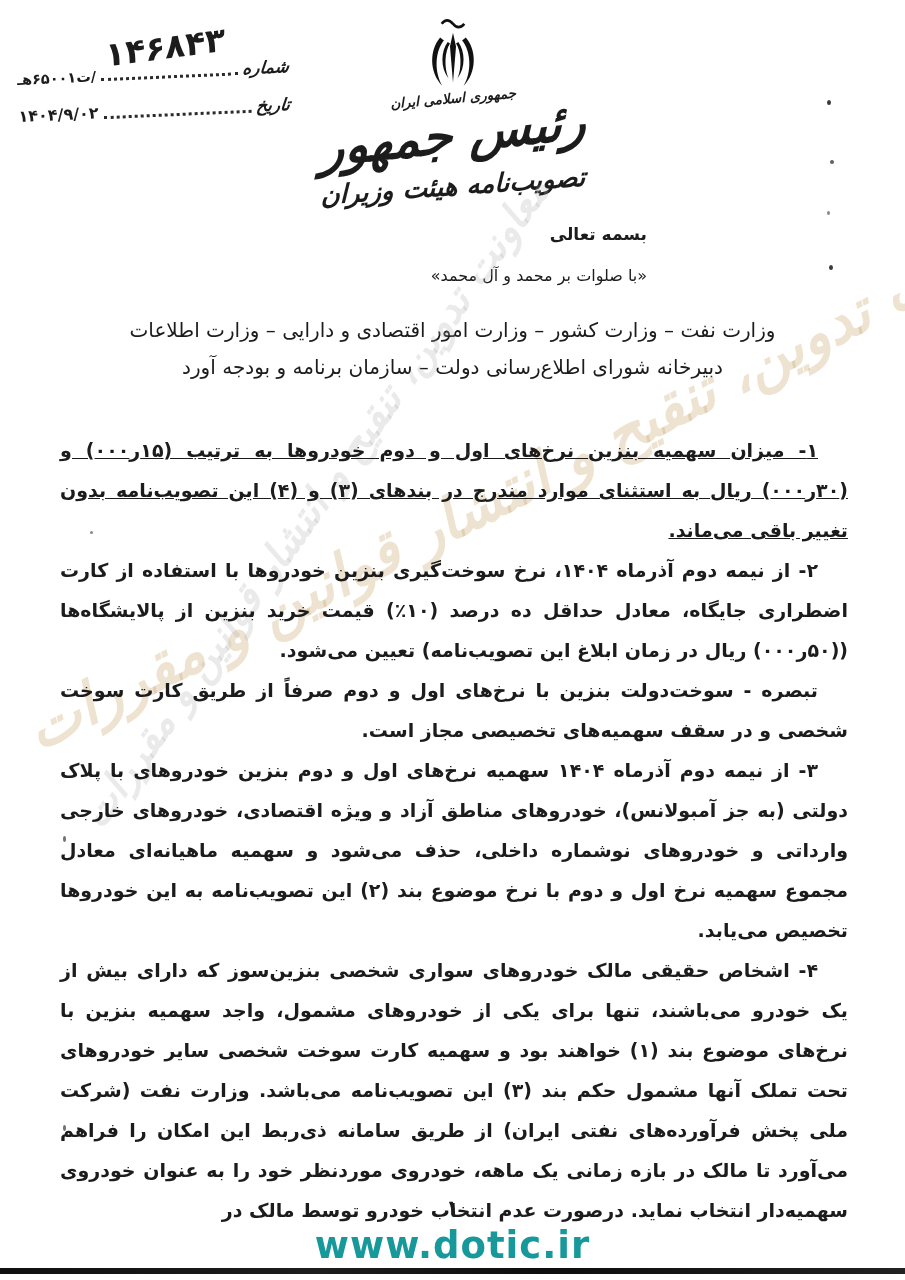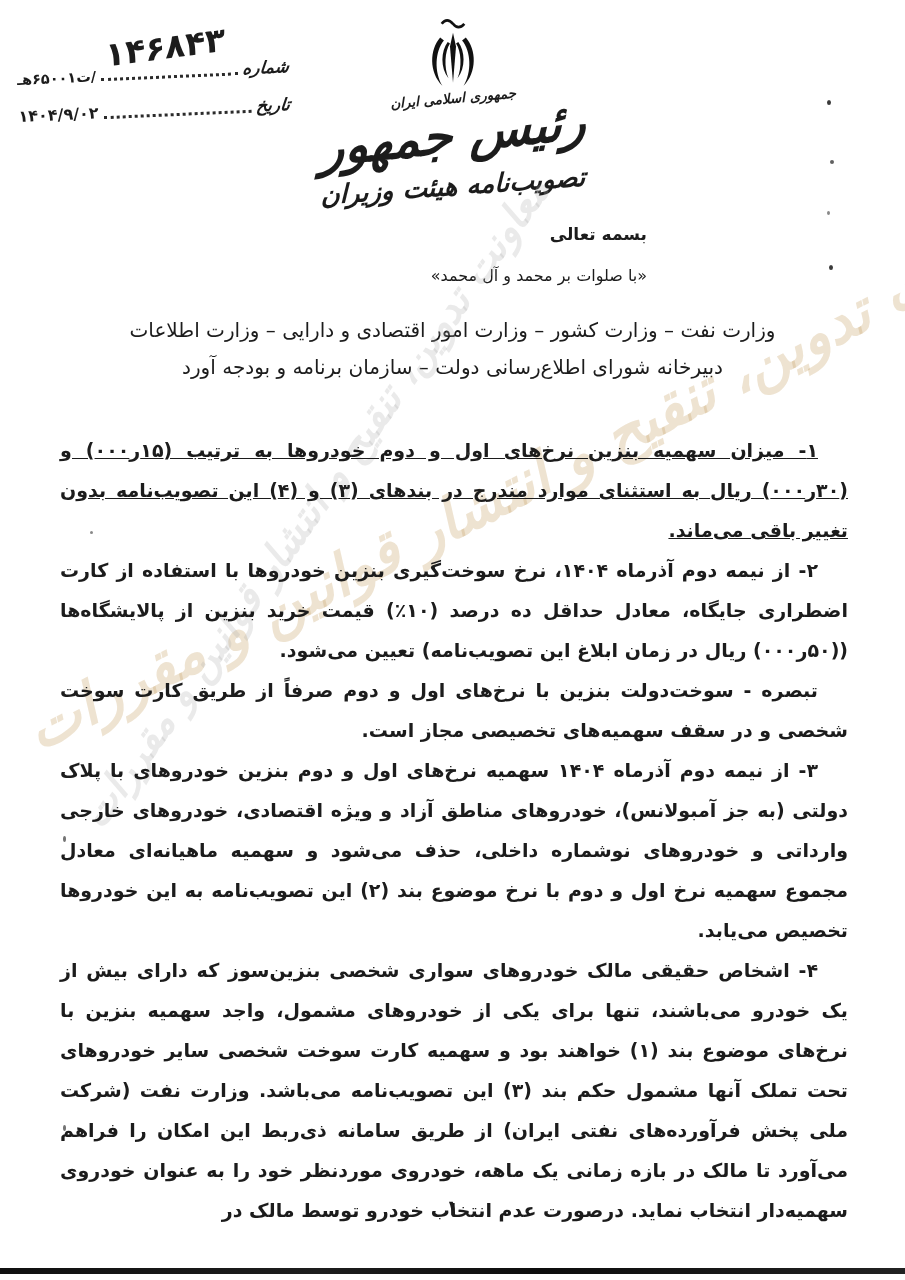--- a/index.html
+++ b/index.html
@@ -146,20 +146,21 @@
 
   <div class="body-text">
     <p class="gap-top">۱- میزان سهمیه بنزین نرخ‌های اول و دوم خودروها به ترتیب (۱۵ر۰۰۰) و (۳۰ر۰۰۰) ریال به استثنای موارد مندرج در بندهای (۳) و (۴) این تصویب‌نامه بدون تغییر باقی می‌ماند.</p>
     <p>۲- از نیمه دوم آذرماه ۱۴۰۴، نرخ سوخت‌گیری بنزین خودروها با استفاده از کارت اضطراری جایگاه، معادل حداقل ده درصد (۱۰٪) قیمت خرید بنزین از پالایشگاه‌ها ((۵۰ر۰۰۰) ریال در زمان ابلاغ این تصویب‌نامه) تعیین می‌شود.</p>
     <p>تبصره - سوخت‌دولت بنزین با نرخ‌های اول و دوم صرفاً از طریق کارت سوخت شخصی و در سقف سهمیه‌های تخصیصی مجاز است.</p>
     <p>۳- از نیمه دوم آذرماه ۱۴۰۴ سهمیه نرخ‌های اول و دوم بنزین خودروهای با پلاک دولتی (به جز آمبولانس)، خودروهای مناطق آزاد و ویژه اقتصادی، خودروهای خارجی وارداتی و خودروهای نوشماره داخلی، حذف می‌شود و سهمیه ماهیانه‌ای معادل مجموع سهمیه نرخ اول و دوم با نرخ موضوع بند (۲) این تصویب‌نامه به این خودروها تخصیص می‌یابد.</p>
     <p>۴- اشخاص حقیقی مالک خودروهای سواری شخصی بنزین‌سوز که دارای بیش از یک خودرو می‌باشند، تنها برای یکی از خودروهای مشمول، واجد سهمیه بنزین با نرخ‌های موضوع بند (۱) خواهند بود و سهمیه کارت سوخت شخصی سایر خودروهای تحت تملک آنها مشمول حکم بند (۳) این تصویب‌نامه می‌باشد. وزارت نفت (شرکت ملی پخش فرآورده‌های نفتی ایران) از طریق سامانه ذی‌ربط این امکان را فراهم می‌آورد تا مالک در بازه زمانی یک ماهه، خودروی موردنظر خود را به عنوان خودروی سهمیه‌دار انتخاب نماید. درصورت عدم انتخاب خودرو توسط مالک در</p>
   </div>
 
   <div class="page-number">۱</div>
+  <div class="site-url">www.dotic.ir</div>
   <div class="bottom-bar"></div>
 
   <div class="speck sp1"></div>
   <div class="speck sp2"></div>
   <div class="speck sp3"></div>
   <div class="speck sp4"></div>
   <div class="speck sp5"></div>
   <div class="speck sp6"></div>
   <div class="speck sp7"></div>
   <div class="speck sp8"></div>

